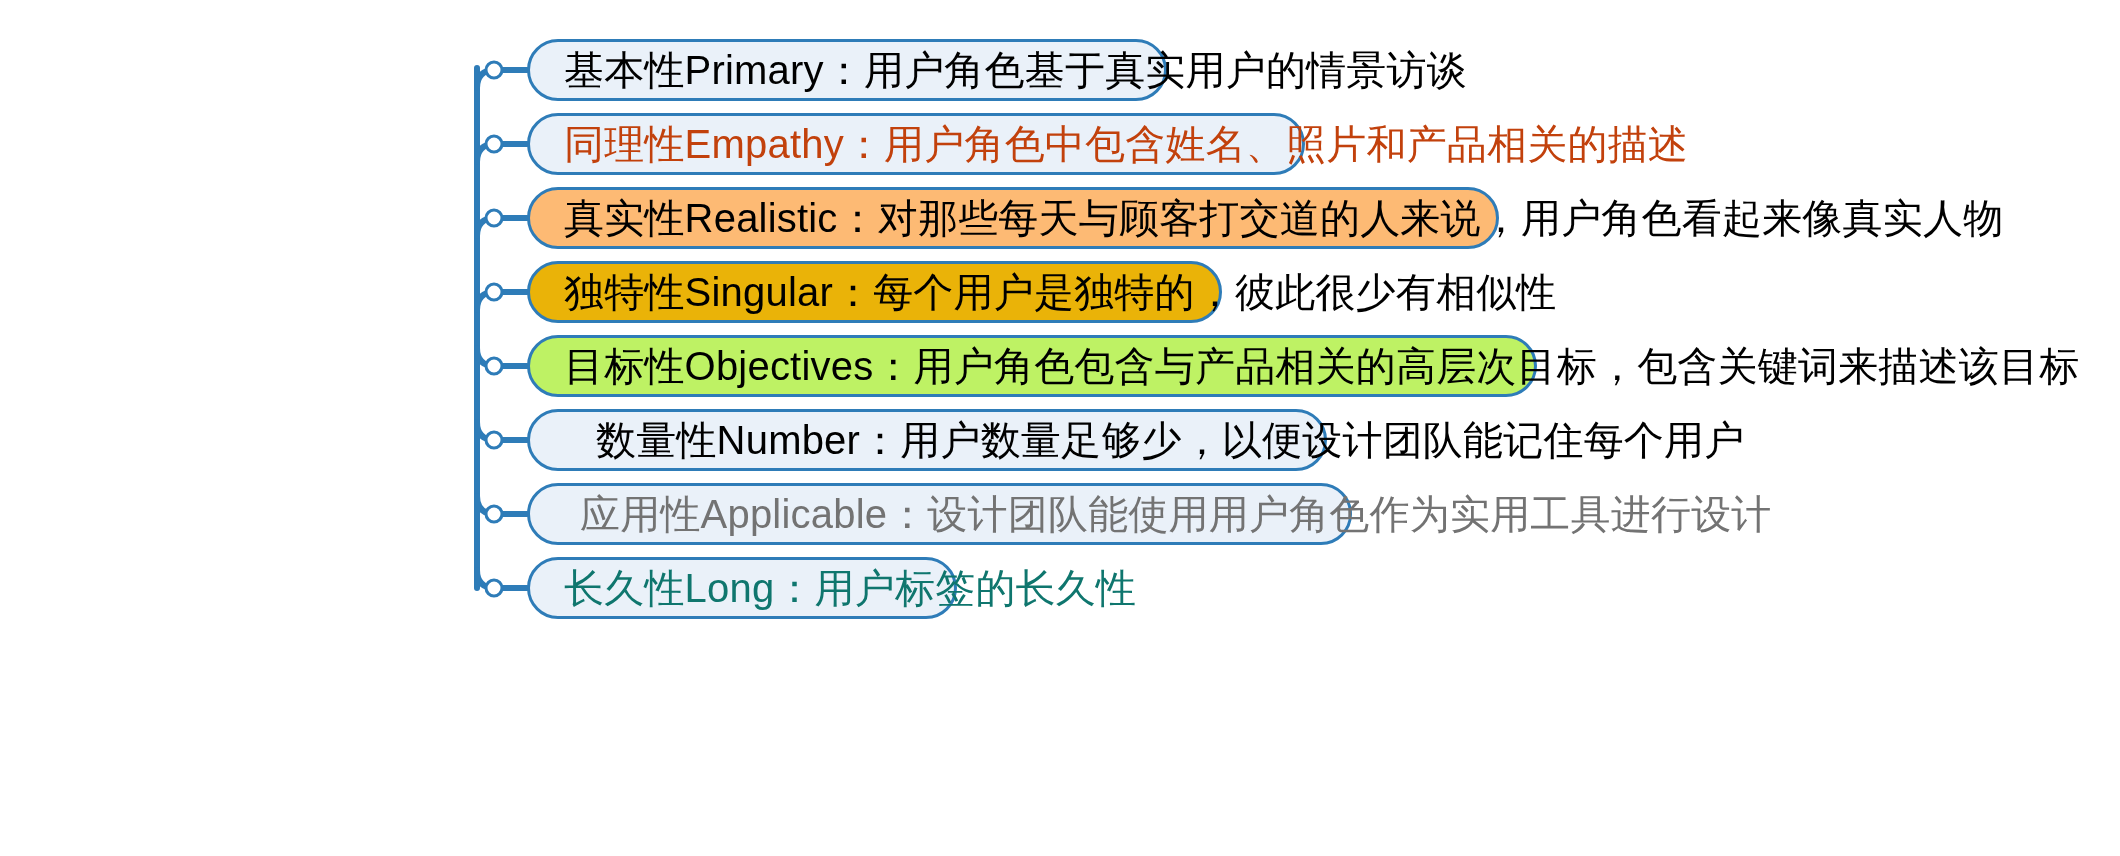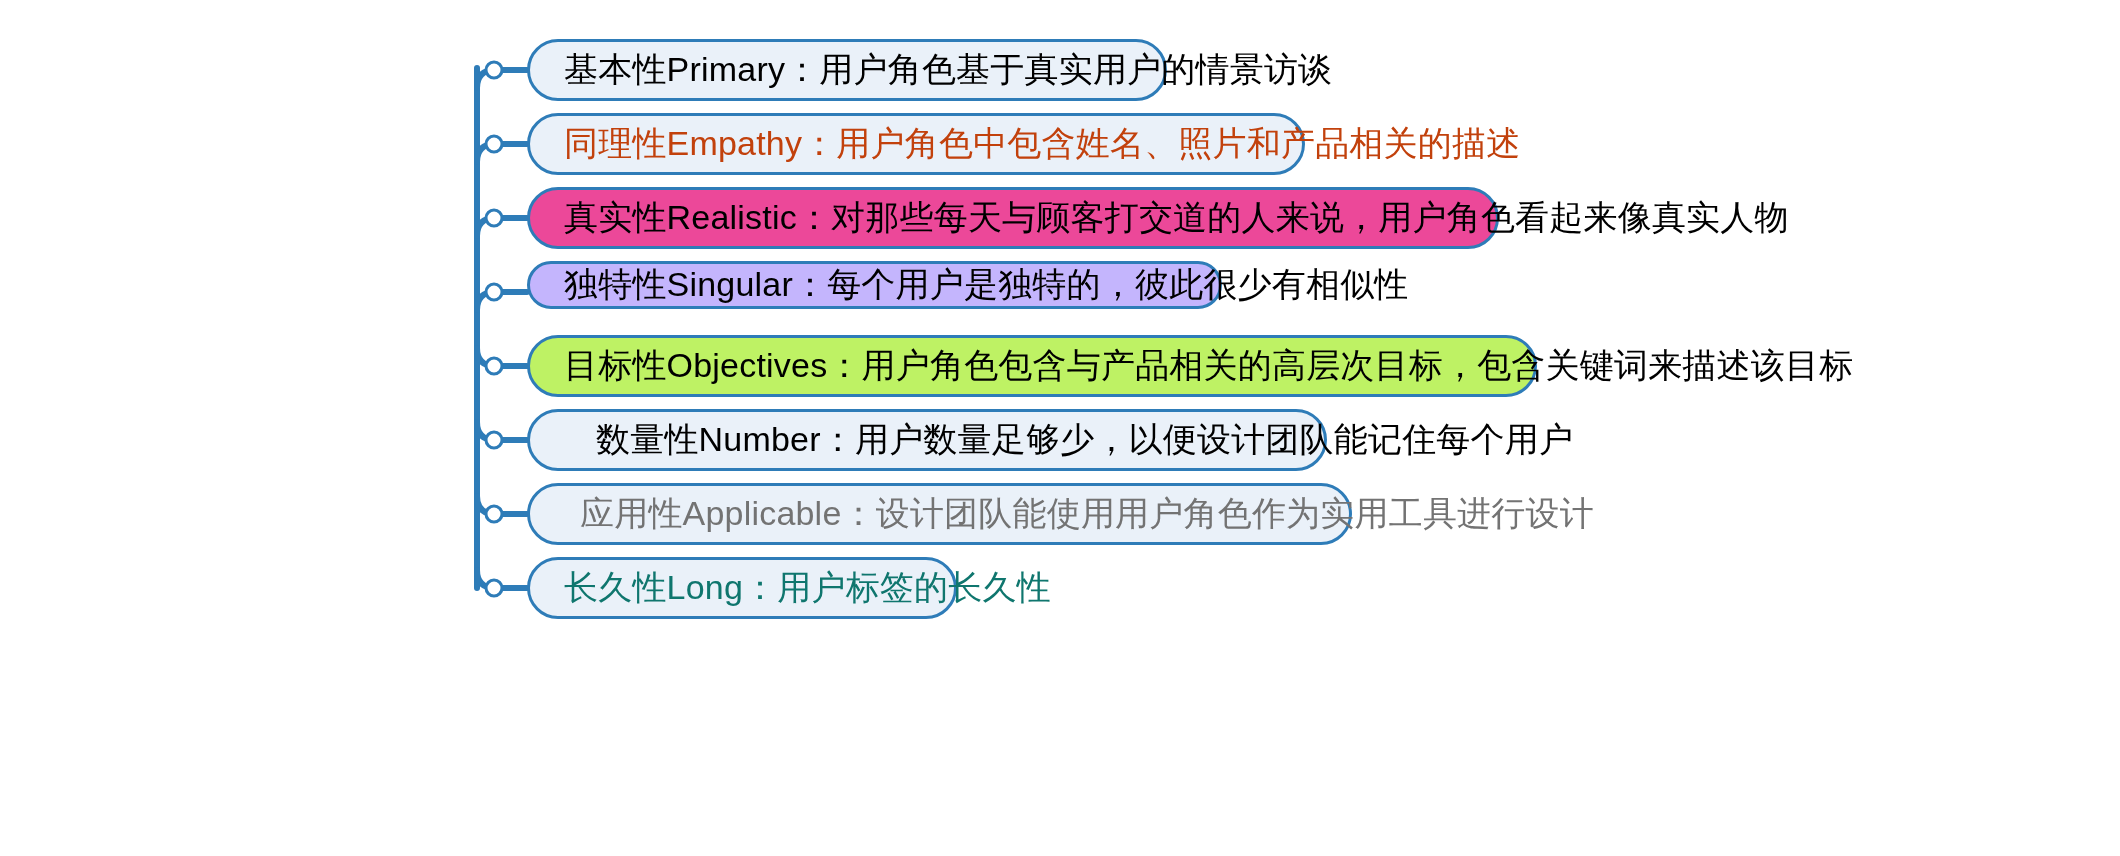--- a/index.html
+++ b/index.html
@@ -29,21 +29,21 @@
   .node {
     position: absolute;
     box-sizing: border-box;
     display: flex;
     align-items: center;
     background: #eaf1f9;
     border: 3px solid #2e7cb8;
     white-space: nowrap;
   }
   .node-label {
-    font-size: 34px;
+    font-size: 40px;
     line-height: 1.1;
     color: #000000;
     letter-spacing: 0.2px;
   }
   .root-node {
     border-width: 4px;
     border-radius: 18px;
     justify-content: center;
   }
   .root-node .node-label {
@@ -86,24 +86,24 @@
   </svg>
 
 
   <div id="child-nodes">
       <div class="node child-node" style="left: 527px; top: 39px; width: 640px; height: 62px; background: rgb(234, 241, 249); border-color: rgb(46, 124, 184);">
         <span class="node-label" style="color: rgb(0, 0, 0);">基本性Primary：用户角色基于真实用户的情景访谈</span>
       </div>
       <div class="node child-node" style="left: 527px; top: 113px; width: 778px; height: 62px; background: rgb(234, 241, 249); border-color: rgb(46, 124, 184);">
         <span class="node-label" style="color: #c2410c;">同理性Empathy：用户角色中包含姓名、照片和产品相关的描述</span>
       </div>
-      <div class="node child-node" style="left: 527px; top: 187px; width: 972px; height: 62px; background: #ec4899; border-color: rgb(46, 124, 184);">
+      <div class="node child-node" style="left: 527px; top: 187px; width: 972px; height: 62px; background: #fdba74; border-color: rgb(46, 124, 184);">
         <span class="node-label" style="color: rgb(0, 0, 0);">真实性Realistic：对那些每天与顾客打交道的人来说，用户角色看起来像真实人物</span>
       </div>
-      <div class="node child-node" style="left: 527px; top: 261px; width: 695px; height: 48px; background: #c4b5fd; border-color: rgb(46, 124, 184);">
+      <div class="node child-node" style="left: 527px; top: 261px; width: 695px; height: 62px; background: #eab308; border-color: rgb(46, 124, 184);">
         <span class="node-label" style="color: rgb(0, 0, 0);">独特性Singular：每个用户是独特的，彼此很少有相似性</span>
       </div>
       <div class="node child-node" style="left: 527px; top: 335px; width: 1010px; height: 62px; background: #bef264; border-color: rgb(46, 124, 184);">
         <span class="node-label" style="color: rgb(0, 0, 0);">目标性Objectives：用户角色包含与产品相关的高层次目标，包含关键词来描述该目标</span>
       </div>
       <div class="node child-node" style="left: 527px; top: 409px; width: 800px; height: 62px; background: rgb(234, 241, 249); border-color: rgb(46, 124, 184);">
         <span class="node-label" style="color: rgb(0, 0, 0); margin-left: 32px;">数量性Number：用户数量足够少，以便设计团队能记住每个用户</span>
       </div>
       <div class="node child-node" style="left: 527px; top: 483px; width: 825px; height: 62px; background: rgb(234, 241, 249); border-color: rgb(46, 124, 184);">
         <span class="node-label" style="color: #737373; margin-left: 16px;">应用性Applicable：设计团队能使用用户角色作为实用工具进行设计</span>

